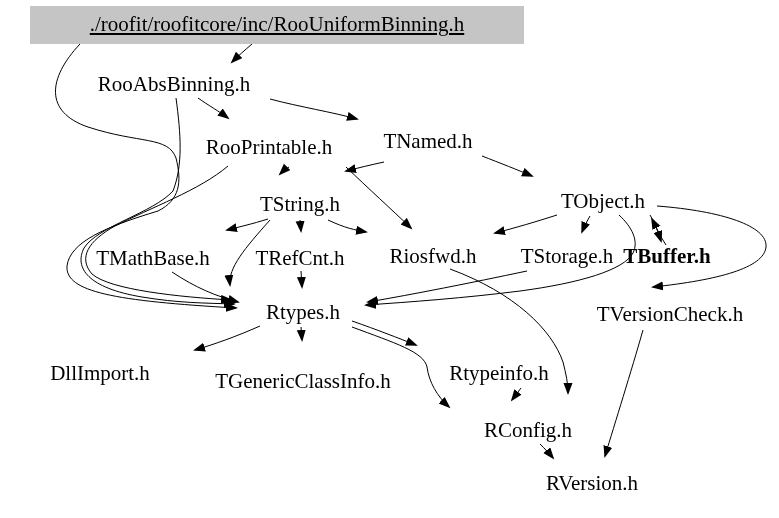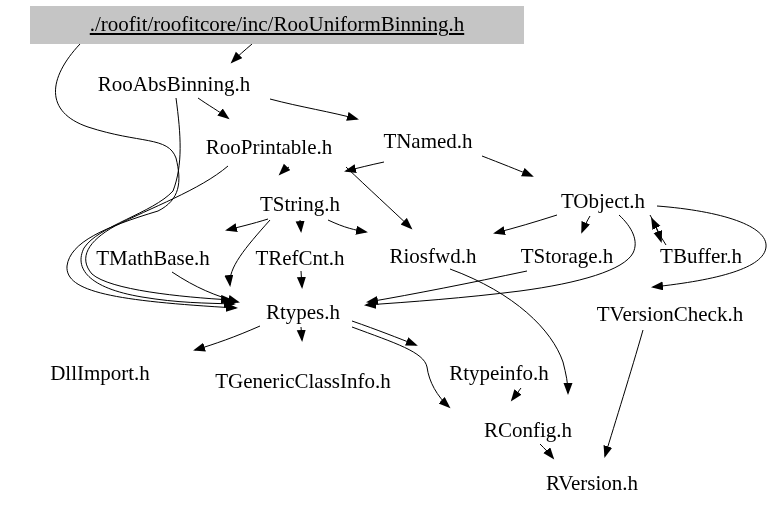--- a/index.html
+++ b/index.html
@@ -85,21 +85,21 @@
       <div class="node highlight" style="left: 30px; top: 6px; width: 494px; height: 38px;">./roofit/roofitcore/inc/RooUniformBinning.h</div>
       <div class="node" style="left: 76px; top: 72px; width: 196px; height: 26px;">RooAbsBinning.h</div>
       <div class="node" style="left: 186px; top: 135px; width: 166px; height: 26px;">RooPrintable.h</div>
       <div class="node" style="left: 369px; top: 129px; width: 118px; height: 26px;">TNamed.h</div>
       <div class="node" style="left: 245px; top: 192px; width: 110px; height: 26px;">TString.h</div>
       <div class="node" style="left: 548px; top: 189px; width: 110px; height: 26px;">TObject.h</div>
       <div class="node" style="left: 79px; top: 246px; width: 148px; height: 26px;">TMathBase.h</div>
       <div class="node" style="left: 240px; top: 246px; width: 120px; height: 26px;">TRefCnt.h</div>
       <div class="node" style="left: 374px; top: 244px; width: 118px; height: 26px;">Riosfwd.h</div>
       <div class="node" style="left: 506px; top: 244px; width: 122px; height: 26px; text-align: center;">TStorage.h</div>
-      <div class="node" style="left: 644px; top: 244px; width: 114px; height: 26px;">TBuffer.h</div>
+      <div class="node" style="left: 610px; top: 244px; width: 114px; height: 26px; font-weight: bold;">TBuffer.h</div>
       <div class="node" style="left: 568px; top: 302px; width: 204px; height: 26px;">TVersionCheck.h</div>
       <div class="node" style="left: 251px; top: 300px; width: 104px; height: 26px;">Rtypes.h</div>
       <div class="node" style="left: 12px; top: 361px; width: 176px; height: 26px;">DllImport.h</div>
       <div class="node" style="left: 189px; top: 361px; width: 228px; height: 26px; margin-top: 8px;">TGenericClassInfo.h</div>
       <div class="node" style="left: 438px; top: 361px; width: 122px; height: 26px;">Rtypeinfo.h</div>
       <div class="node" style="left: 469px; top: 418px; width: 118px; height: 26px;">RConfig.h</div>
       <div class="node" style="left: 526px; top: 471px; width: 132px; height: 26px; text-align: center;">RVersion.h</div>
     </div>
 </div>
 

